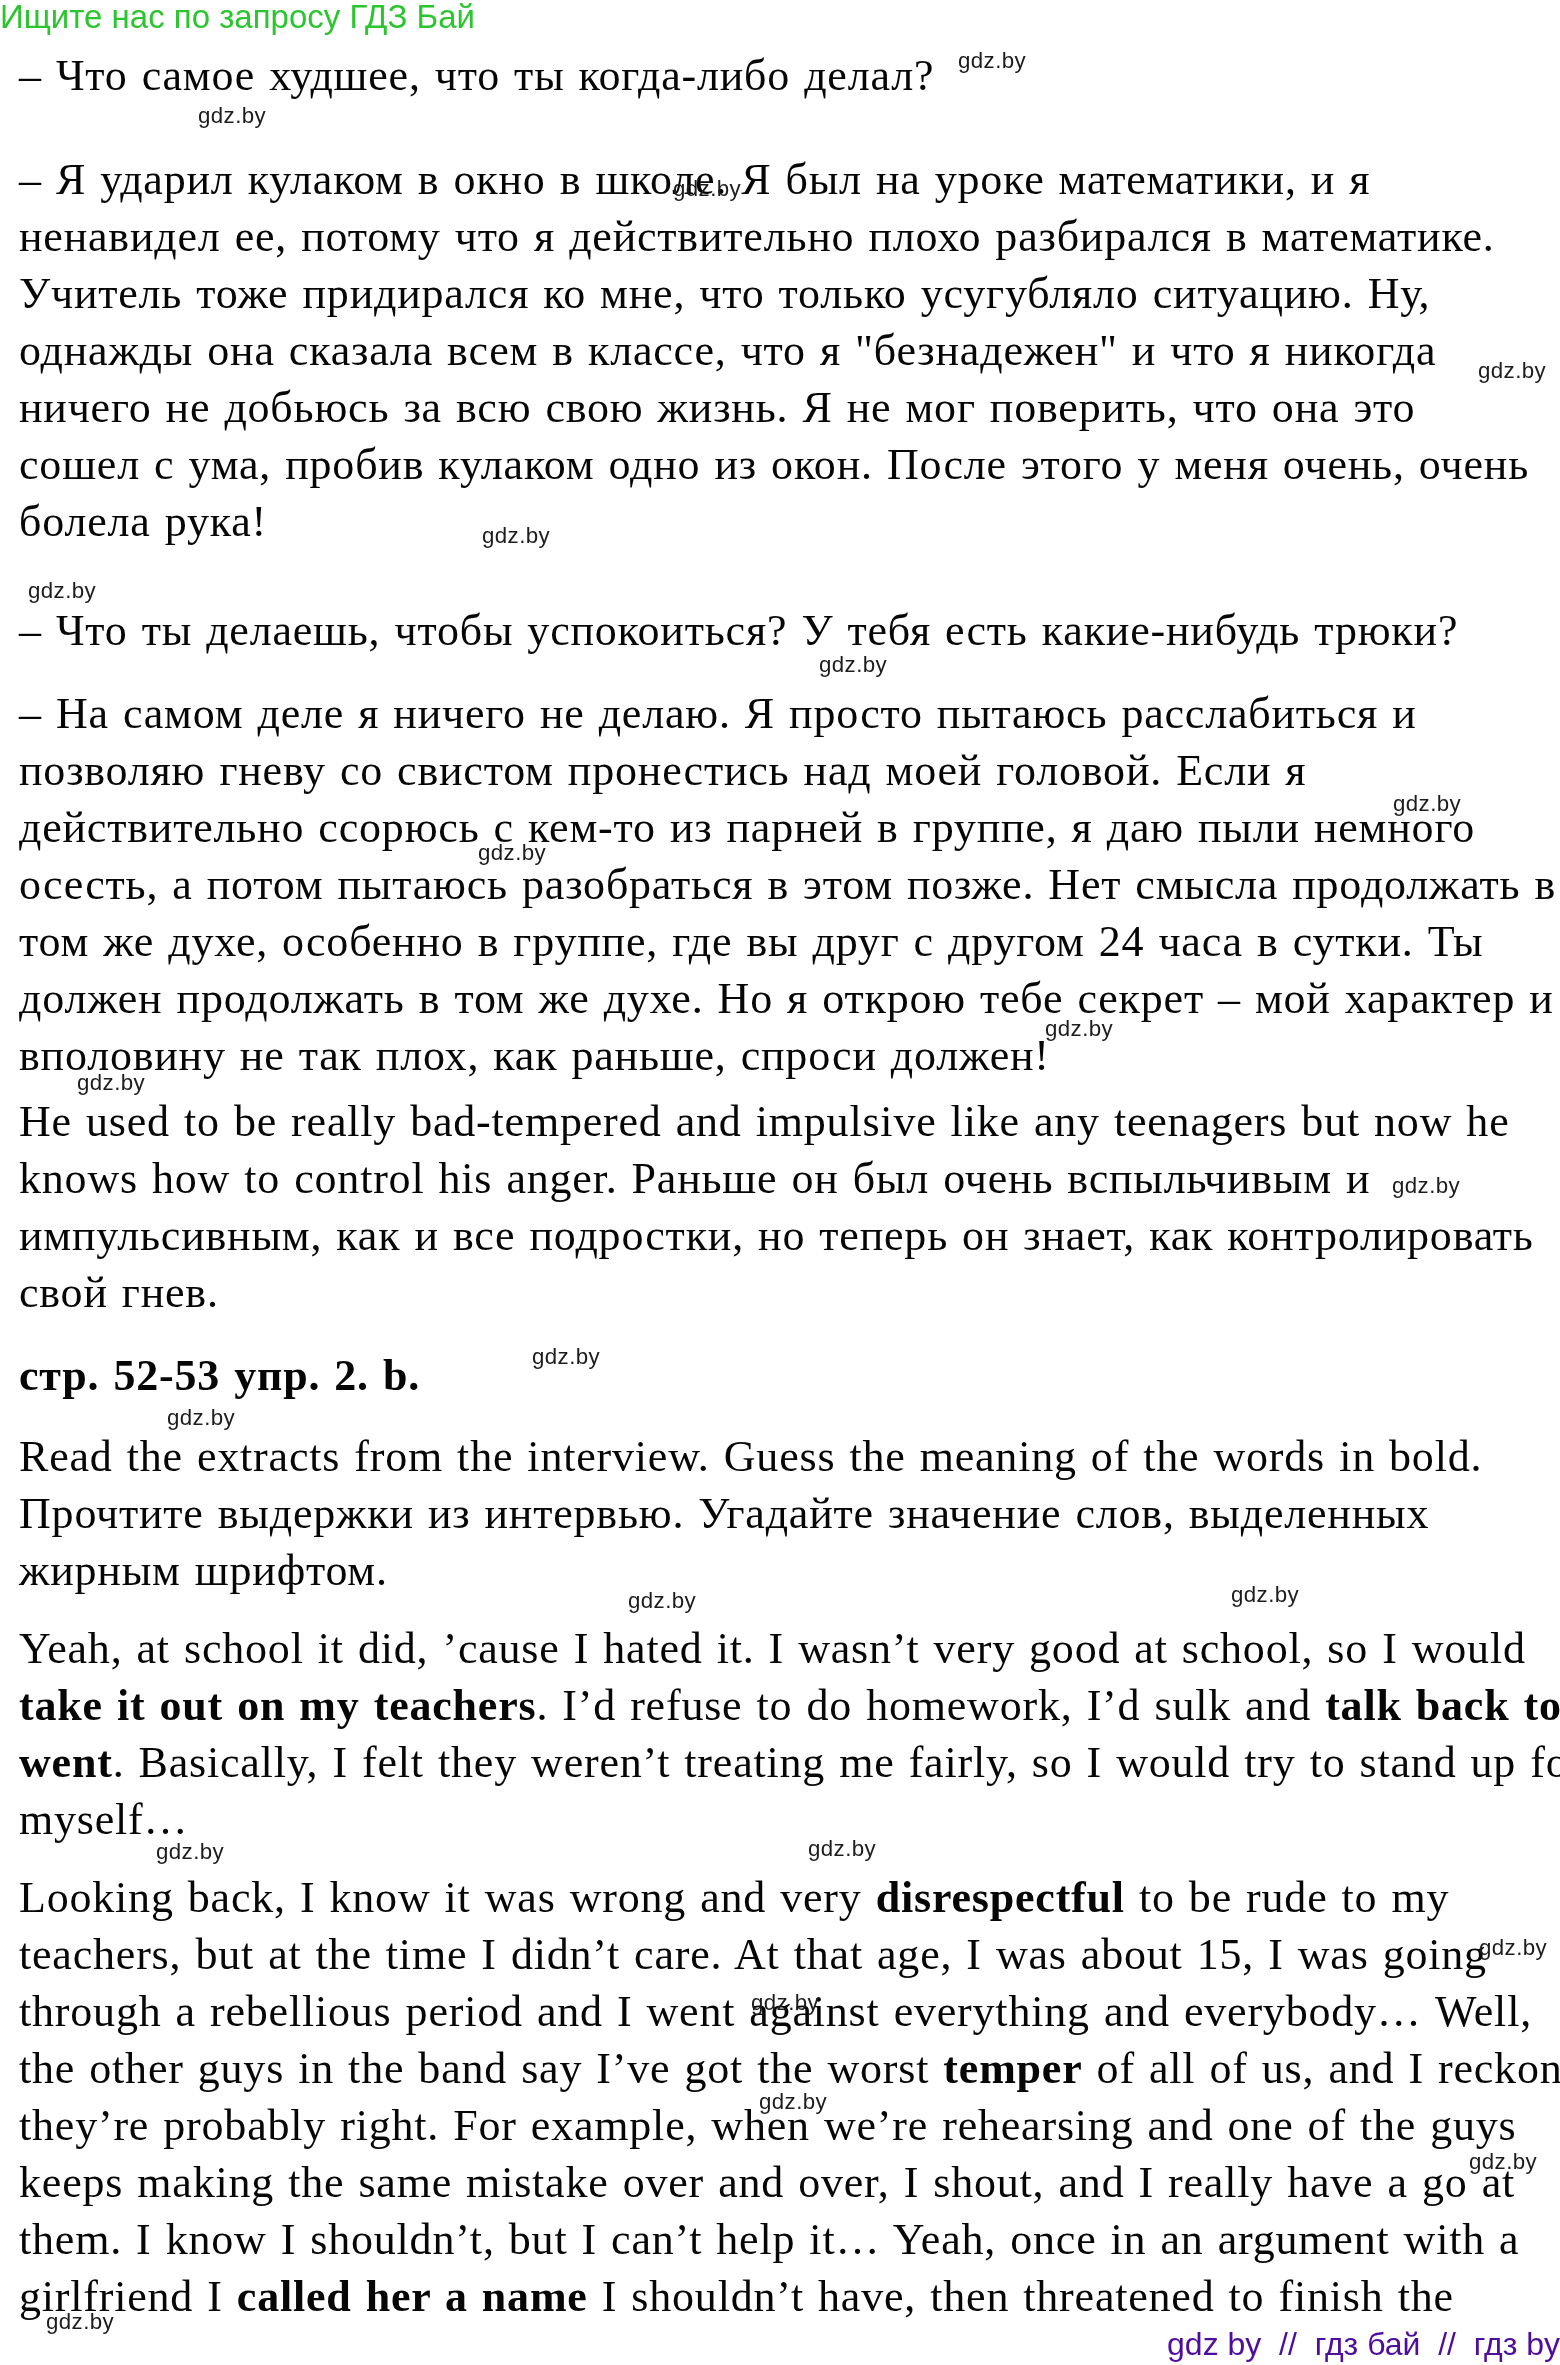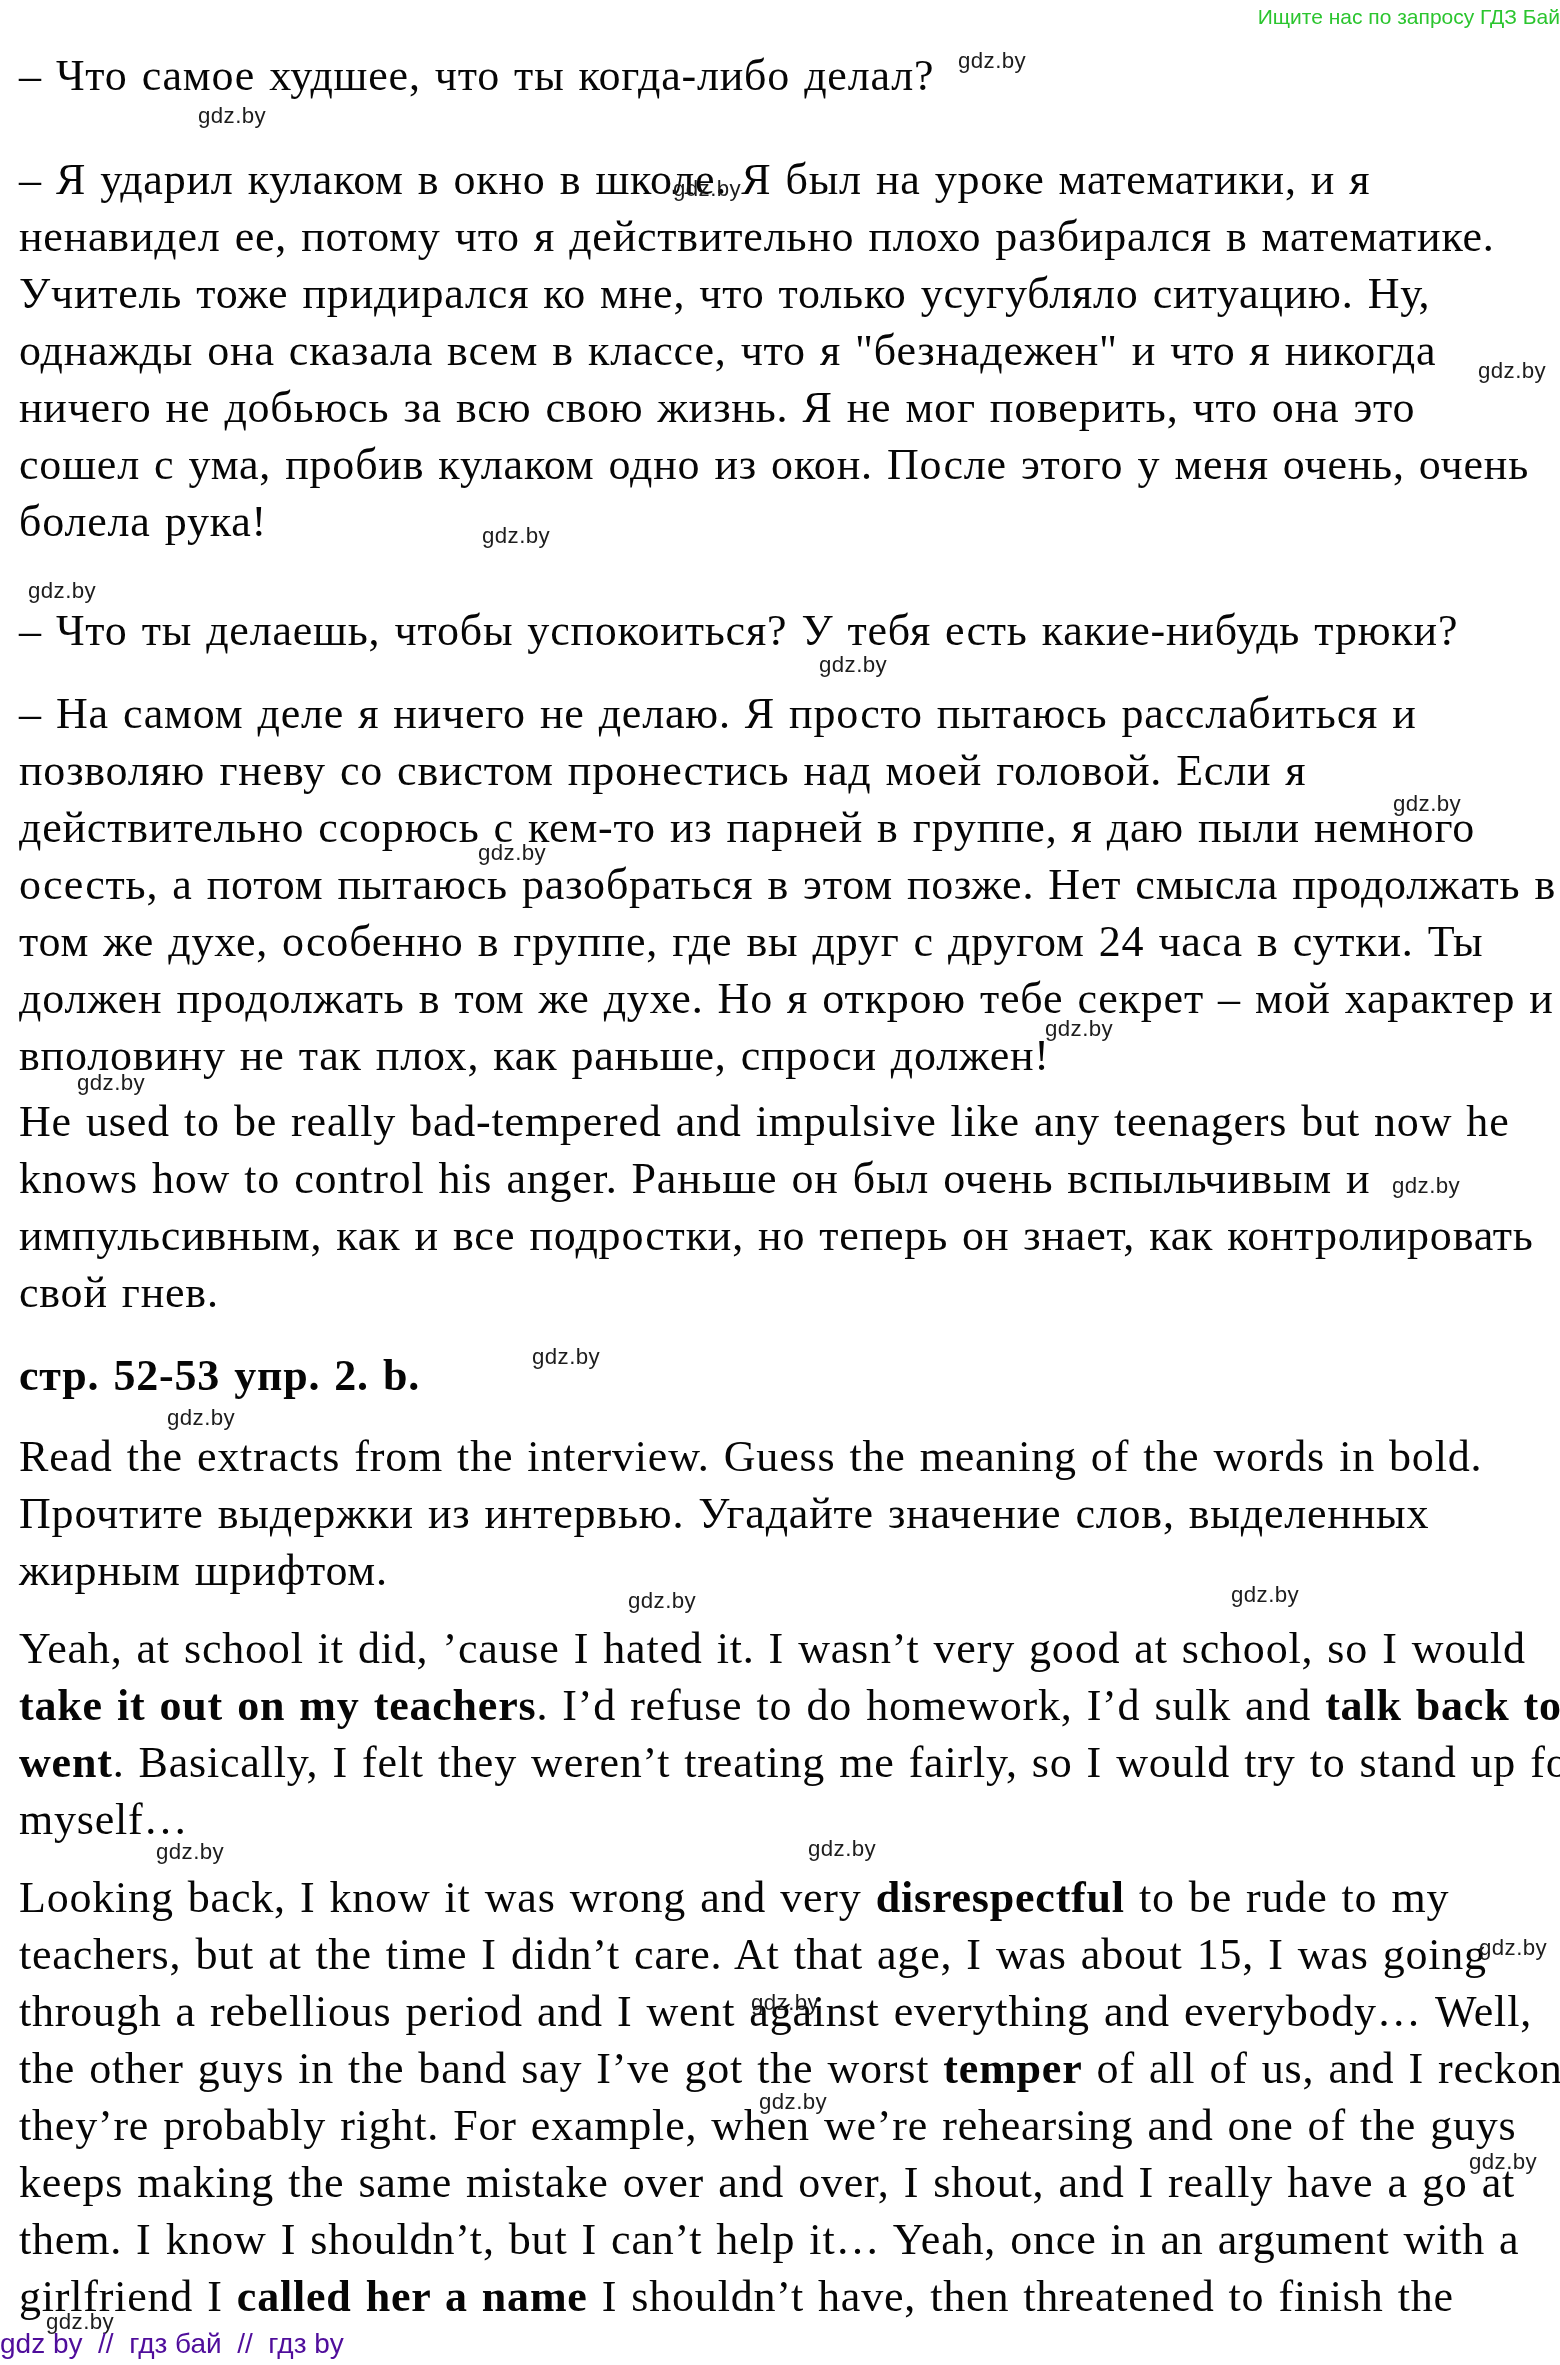--- a/index.html
+++ b/index.html
@@ -10,23 +10,23 @@
     background: #ffffff;
     overflow: hidden;
     font-family: "Liberation Serif", "DejaVu Serif", serif;
     color: #060606;
   }
   .promo-header {
     position: absolute;
     top: 0px;
     left: 0;
     width: 100%;
-    text-align: right;
+    text-align: left;
     font-family: "Liberation Sans", "DejaVu Sans", sans-serif;
-    font-size: 21px;
+    font-size: 33px;
     line-height: 34px;
     white-space: pre;
   }
   #doc .para {
     position: absolute;
     left: 19px;
     width: 1530px;
   }
   #doc .line {
     height: 57px;
@@ -43,23 +43,23 @@
     font-size: 22.3px;
     line-height: 23px;
     letter-spacing: 0.4px;
     white-space: pre;
   }
   .footer-links {
     position: absolute;
     top: 2327px;
     left: 0;
     width: 100%;
-    text-align: left;
+    text-align: right;
     font-family: "Liberation Sans", "DejaVu Sans", sans-serif;
-    font-size: 28px;
+    font-size: 32px;
     line-height: 34px;
     white-space: pre;
   }
 </style>
 </head>
 <body>
 
 <div id="page" style="background: rgb(255, 255, 255); color: rgb(6, 6, 6);">
   <div class="promo-header" style="color: rgb(43, 197, 47);">Ищите нас по запросу ГДЗ Бай</div>
   <div id="doc">

